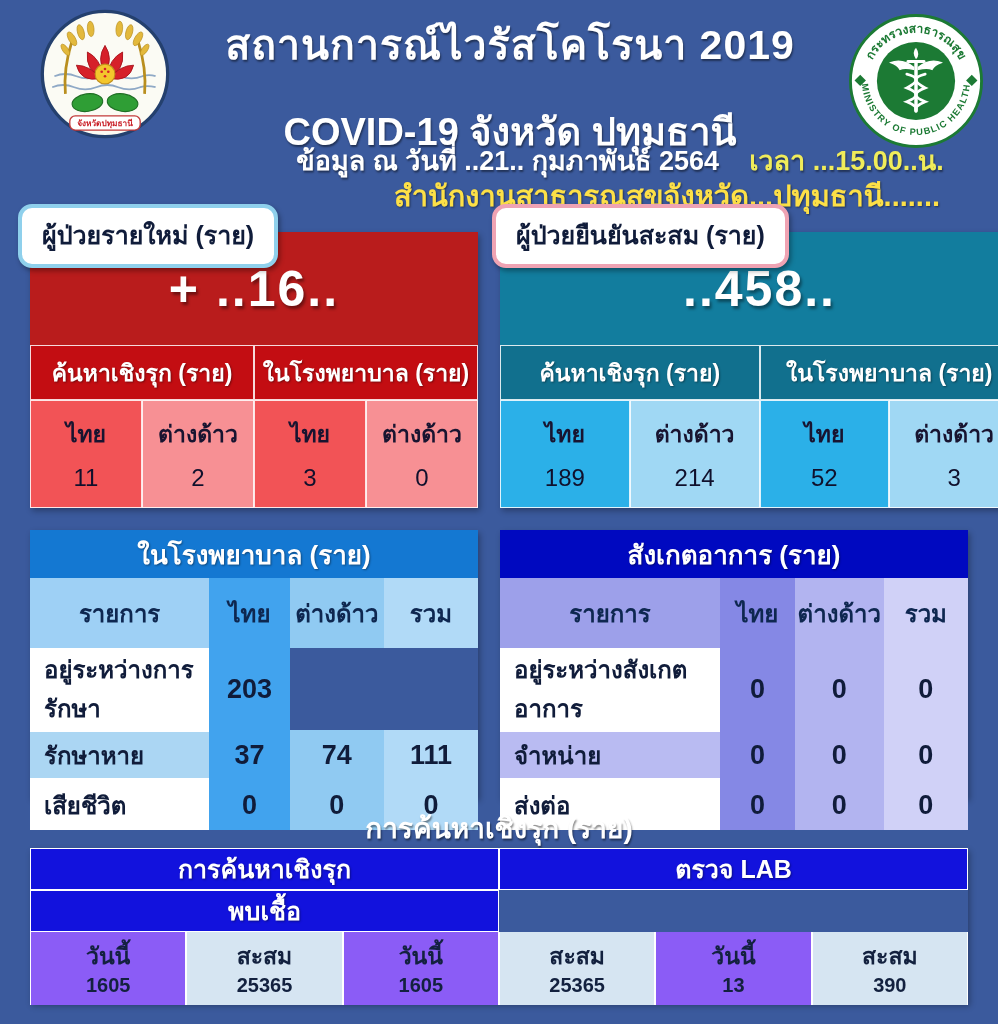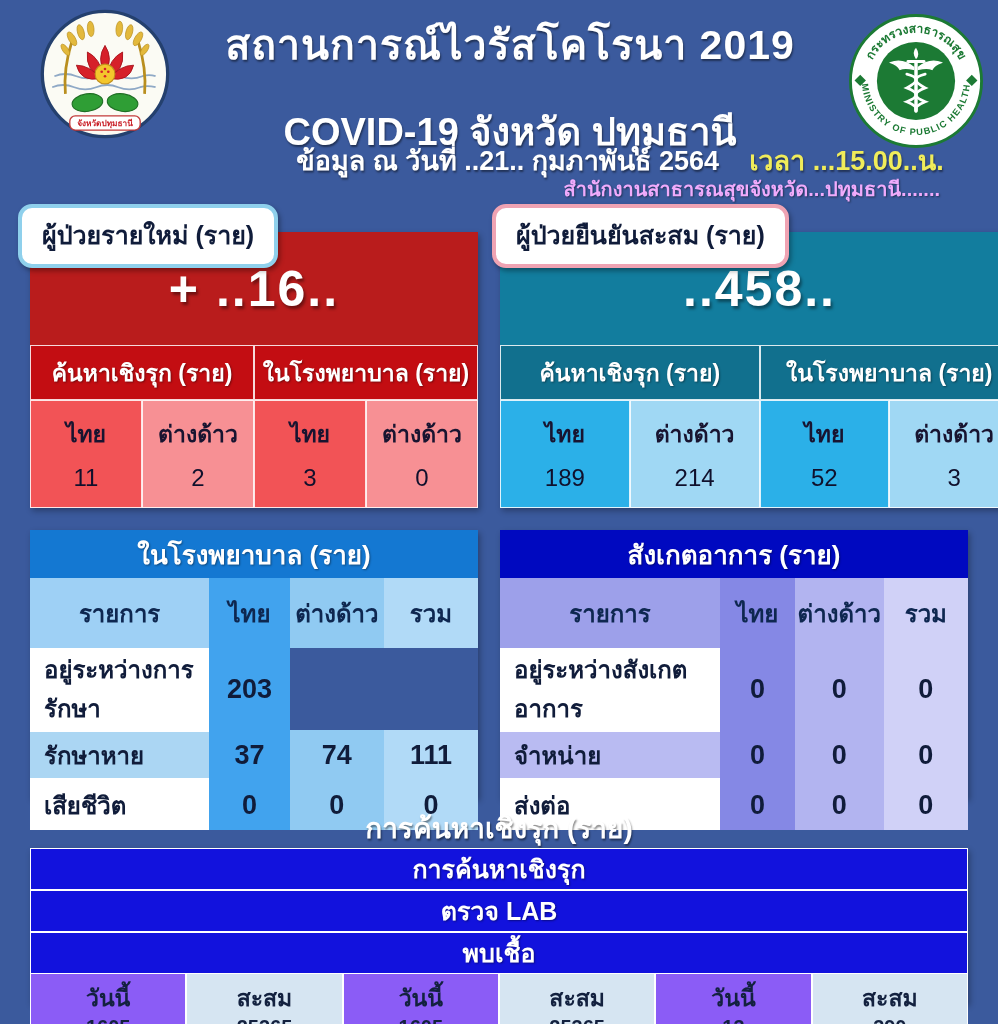--- a/index.html
+++ b/index.html
@@ -13,21 +13,21 @@
   
   .logo{position:absolute;}
   .logo-left{left:33px;top:8px;width:144px;height:132px;}
   .logo-right{left:843px;top:12px;width:146px;height:138px;}
   .titles{position:absolute;left:180px;top:12px;width:660px;text-align:center;color:#fff;}
   .title1{font-size:41px;font-weight:bold;letter-spacing:1px;text-shadow:1px 2px 2px rgba(0,0,0,.45);}
   .title2{font-size:38px;font-weight:bold;margin-top:24px;text-shadow:1px 2px 2px rgba(0,0,0,.45);}
   .dateline{position:absolute;left:250px;top:139px;width:740px;display:flex;justify-content:center;gap:30px;align-items:baseline;}
   .date-text{color:#fff;font-size:27px;font-weight:bold;text-shadow:1px 2px 2px rgba(0,0,0,.45);}
   .time-text{color:#f0ec5a;font-size:27px;font-weight:bold;text-shadow:1px 2px 2px rgba(0,0,0,.45);}
-  .agency{position:absolute;top:173px;right:58px;color:#f0abfc;font-size:20px;font-weight:bold;text-shadow:1px 1px 2px rgba(0,0,0,.45);}
+  .agency{position:absolute;top:173px;right:58px;color:#fde047;font-size:29px;font-weight:bold;text-shadow:1px 1px 2px rgba(0,0,0,.45);}
 
   
   .panel{position:absolute;top:204px;}
   .panel-left{left:30px;width:448px;}
   .panel-right{left:500px;width:519px;}
   .badge{
     position:absolute;top:0;z-index:3;background:#fff;
     border-radius:14px;padding:7px 20px 9px 20px;
     font-size:25px;font-weight:bold;color:#101c3a;
     box-shadow:2px 3px 5px rgba(0,0,0,.35);white-space:nowrap;
@@ -95,21 +95,21 @@
   .mtable-left .c-total{background:#b1daf7;}
   .mtable-right .c-thai{background:#8588e5;}
   .mtable-right .c-foreign{background:#b2b4f0;}
   .mtable-right .c-total{background:#d0d1f7;}
 
   
   .bottom-title{position:absolute;top:806px;left:0;width:100%;text-align:center;
     color:#fff;font-size:28px;font-weight:bold;text-shadow:1px 2px 2px rgba(0,0,0,.45);}
   .btable{position:absolute;left:30px;top:848px;width:938px;height:155px;
     display:flex;flex-direction:column;box-shadow:2px 3px 6px rgba(0,0,0,.3);}
-  .bt-head{flex:0 0 50px;display:grid;grid-template-columns:repeat(1,1fr);text-align:center;}
+  .bt-head{flex:0 0 50px;display:grid;grid-template-columns:repeat(2,1fr);text-align:center;}
   .bt-head > div{background:#1212dd;display:flex;align-items:center;justify-content:center;
     color:#fff;font-size:25px;font-weight:bold;border:1.5px solid #fff;
     text-shadow:1px 1px 2px rgba(0,0,0,.4);}
   .bt-body{flex:1;display:grid;grid-template-columns:repeat(6,1fr);}
   .bcell{display:flex;flex-direction:column;align-items:center;justify-content:space-evenly;
     border-left:1.5px solid #fff;border-right:1.5px solid #fff;padding:6px 0 8px 0;}
   .bcell.day{background:#8b5cf6;}
   .bcell.cum{background:#d6e5f2;}
   .bcell .blabel{font-size:23px;font-weight:bold;color:#13213f;}
   .bcell .bvalue{font-size:20px;font-weight:bold;color:#13213f;}

